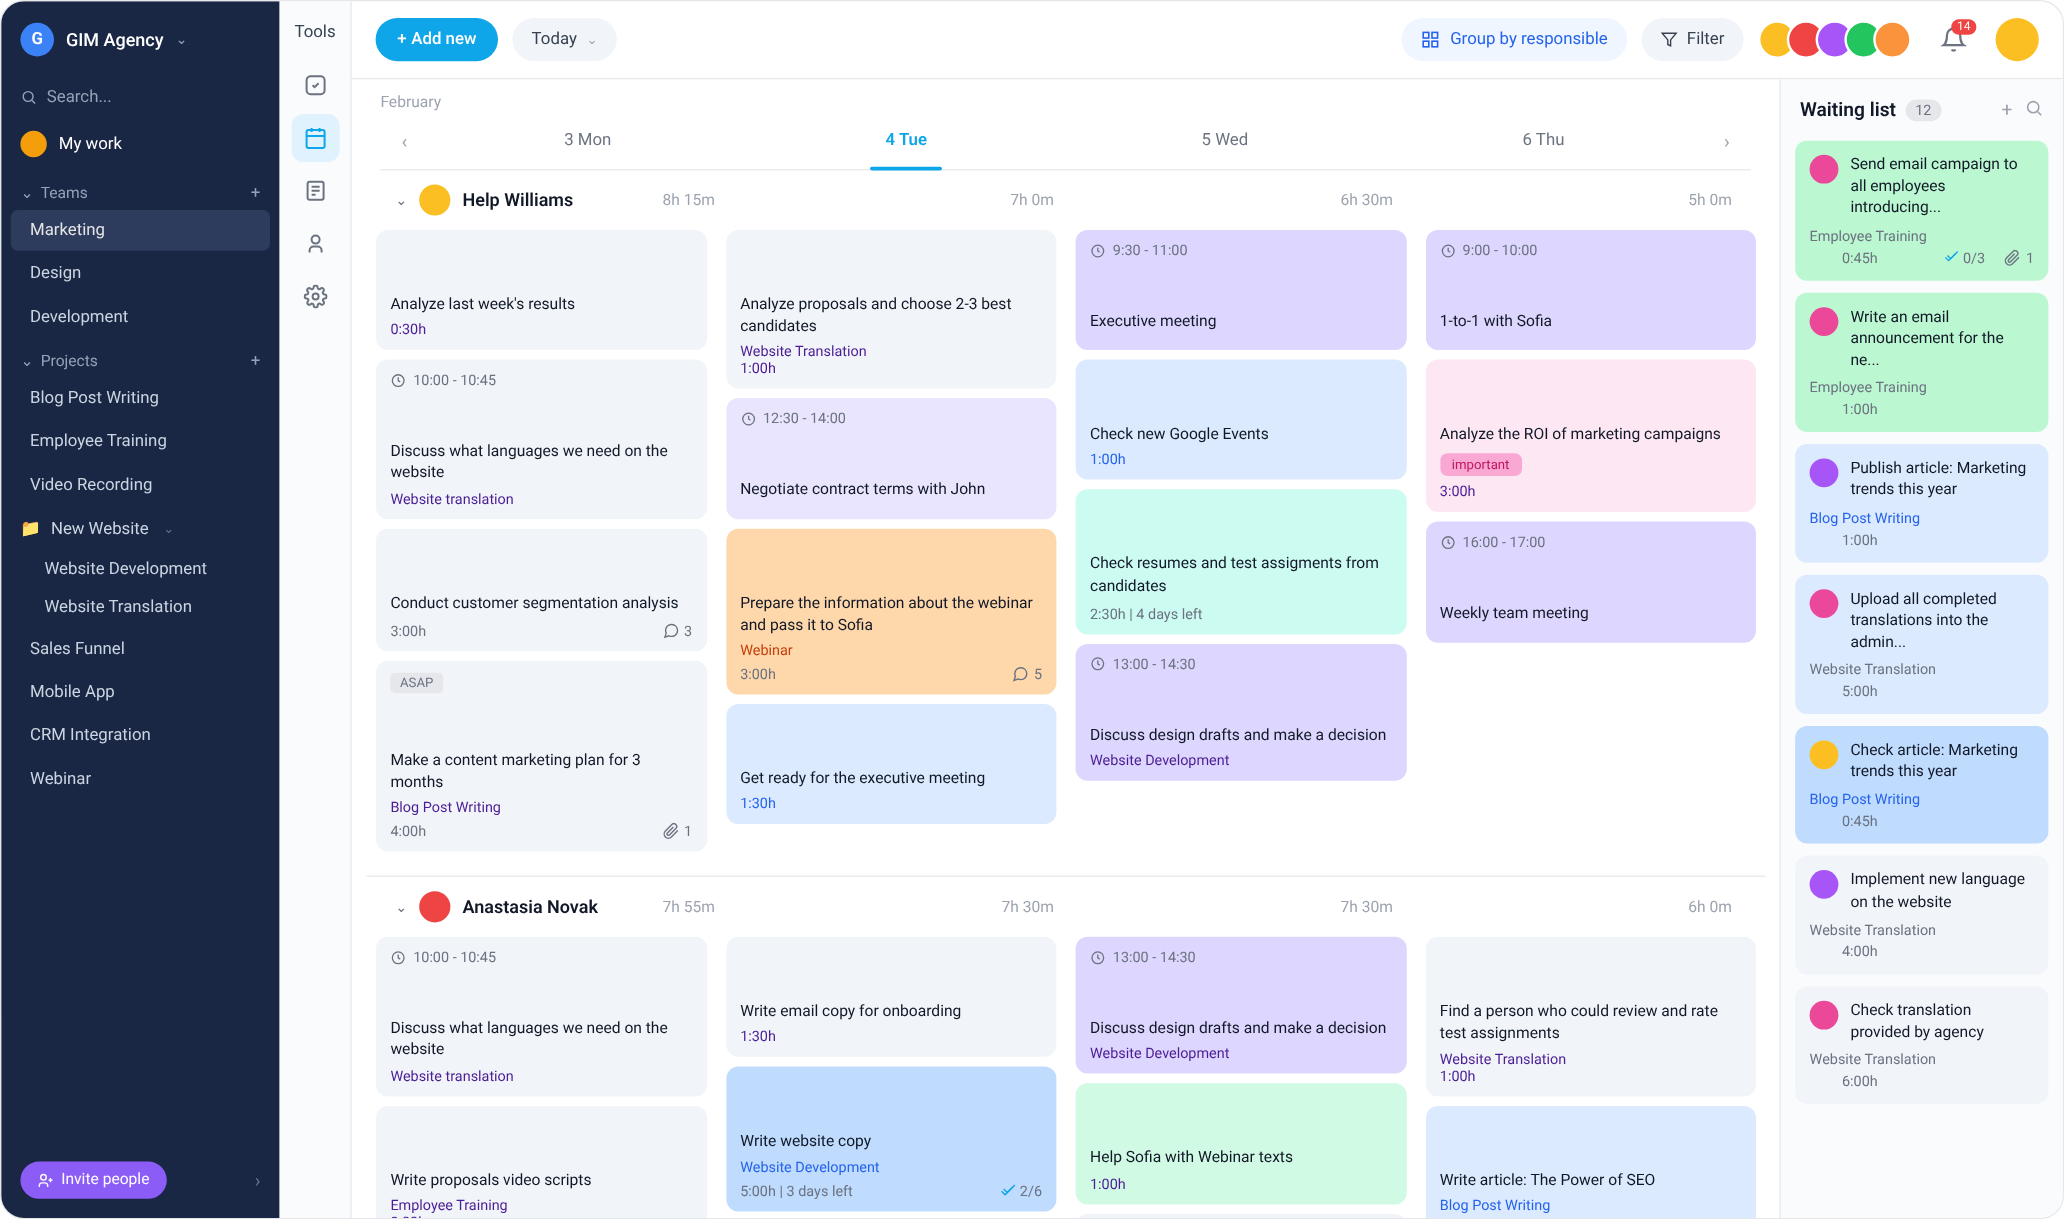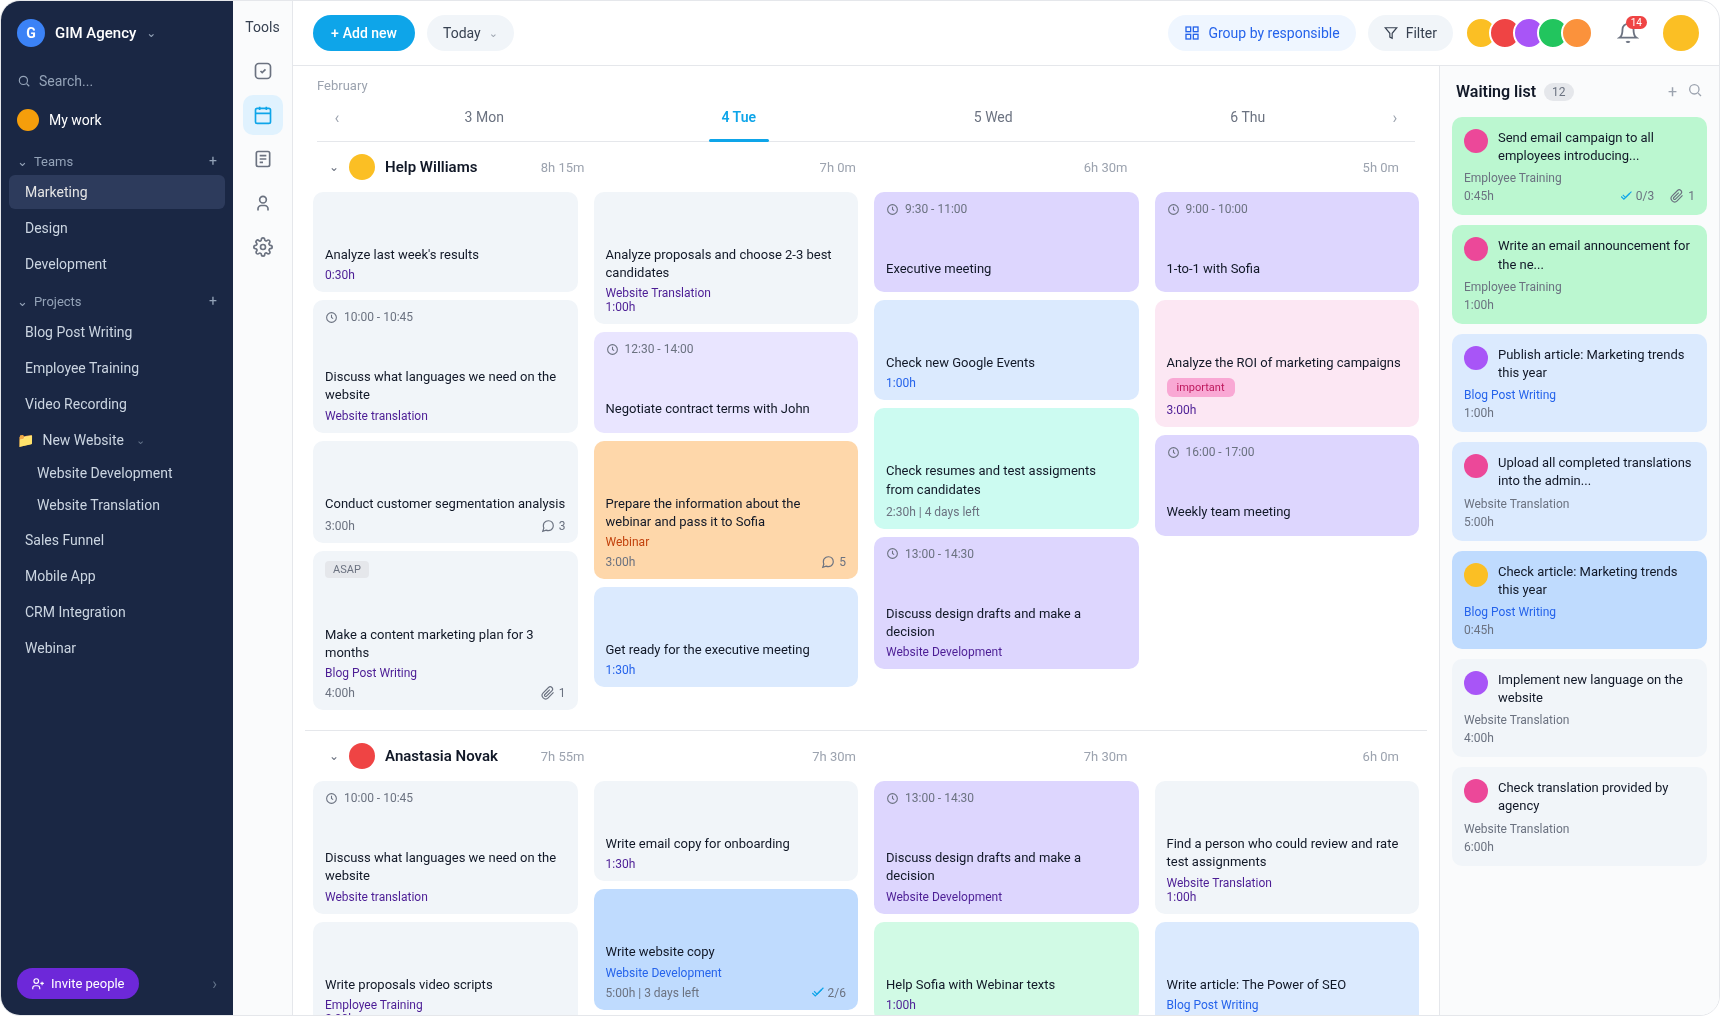--- a/index.html
+++ b/index.html
@@ -16,21 +16,21 @@
 .sb-mywork { display: flex; align-items: center; gap: 10px; padding: 12px 16px; font-size: 14px; }
 .sb-avatar { width: 22px; height: 22px; border-radius: 50%; background: #f59e0b; }
 .sb-section { padding: 10px 16px 4px; display: flex; align-items: center; justify-content: space-between; color: #94a3b8; font-size: 13px; }
 .sb-section .plus { font-size: 14px; }
 .sb-item { padding: 9px 16px; font-size: 14px; color: #cbd5e1; cursor: pointer; border-radius: 6px; margin: 2px 8px; }
 .sb-item.active { background: #2d3b5c; color: #e5e5e5; }
 .sb-sub { padding-left: 36px; font-size: 14px; color: #cbd5e1; padding-top: 8px; padding-bottom: 8px; }
 .sb-folder { display: flex; align-items: center; gap: 8px; padding: 9px 16px; font-size: 14px; color: #cbd5e1; }
 .sb-folder .ficon { color: #3b82f6; }
 .sb-invite { margin-top: auto; padding: 16px; display: flex; align-items: center; justify-content: space-between; }
-.sb-invite-btn { background: #6d28d9; border-radius: 18px; padding: 8px 14px; font-size: 13px; color: #fff; display: flex; align-items: center; gap: 6px; }
+.sb-invite-btn { background: #8b5cf6; border-radius: 18px; padding: 8px 14px; font-size: 13px; color: #fff; display: flex; align-items: center; gap: 6px; }
 
 
 .toolcol { width: 60px; background: #fafbfc; border-right: 1px solid #e5e7eb; display: flex; flex-direction: column; align-items: center; padding-top: 18px; gap: 4px; flex-shrink: 0; }
 .toolcol-label { font-size: 14px; color: #374151; margin-bottom: 12px; }
 .toolbtn { width: 40px; height: 40px; border-radius: 10px; display: flex; align-items: center; justify-content: center; color: #6b7280; cursor: pointer; }
 .toolbtn.active { background: #e0f2fe; color: #0ea5e9; }
 
 
 .main { flex: 1; display: flex; flex-direction: column; overflow: hidden; }
 .topbar { display: flex; align-items: center; padding: 14px 20px; gap: 12px; border-bottom: 1px solid #e5e7eb; }
@@ -85,32 +85,32 @@
 .c-blue-l { background: #dbeafe; }
 .c-blue { background: #bfdbfe; }
 .c-teal { background: #ccfbf1; }
 .c-teal-l { background: #d1fae5; }
 .c-pink { background: #fce7f3; }
 .c-green { background: #bbf7d0; }
 .card .proj-blue { color: #2563eb; font-size: 12px; }
 .card .proj-orange { color: #c2410c; font-size: 12px; }
 
 
-.waitlist { width: 280px; border-left: 1px solid #e5e7eb; background: #fafbfc; display: flex; flex-direction: column; flex-shrink: 0; }
+.waitlist { width: 236px; border-left: 1px solid #e5e7eb; background: #fafbfc; display: flex; flex-direction: column; flex-shrink: 0; }
 .wl-head { display: flex; align-items: center; padding: 16px; gap: 8px; }
 .wl-title { font-size: 16px; font-weight: 600; color: #111827; }
 .wl-count { background: #e5e7eb; color: #6b7280; font-size: 12px; padding: 2px 8px; border-radius: 10px; }
 .wl-icons { margin-left: auto; display: flex; gap: 10px; color: #9ca3af; }
 .wl-body { padding: 0 12px; overflow-y: auto; flex: 1; }
 .wl-card { border-radius: 10px; padding: 12px; margin-bottom: 10px; }
 .wl-top { display: flex; gap: 10px; margin-bottom: 6px; }
 .wl-av { width: 24px; height: 24px; border-radius: 50%; flex-shrink: 0; }
 .wl-ctitle { font-size: 13px; color: #111827; line-height: 1.4; }
 .wl-proj { font-size: 12px; color: #6b7280; margin-bottom: 4px; }
-.wl-foot { display: flex; align-items: center; font-size: 12px; color: #6b7280; gap: 10px; }
+.wl-foot { display: flex; align-items: center; font-size: 12px; color: #6b7280; gap: 10px; margin-left: 27px; }
 .wl-foot .att { margin-left: auto; display: flex; align-items: center; gap: 4px; }
 
 svg { display: inline-block; vertical-align: middle; }
 </style>
 </head>
 <body>
 
 <div class="app">
 
   <div class="sidebar">

